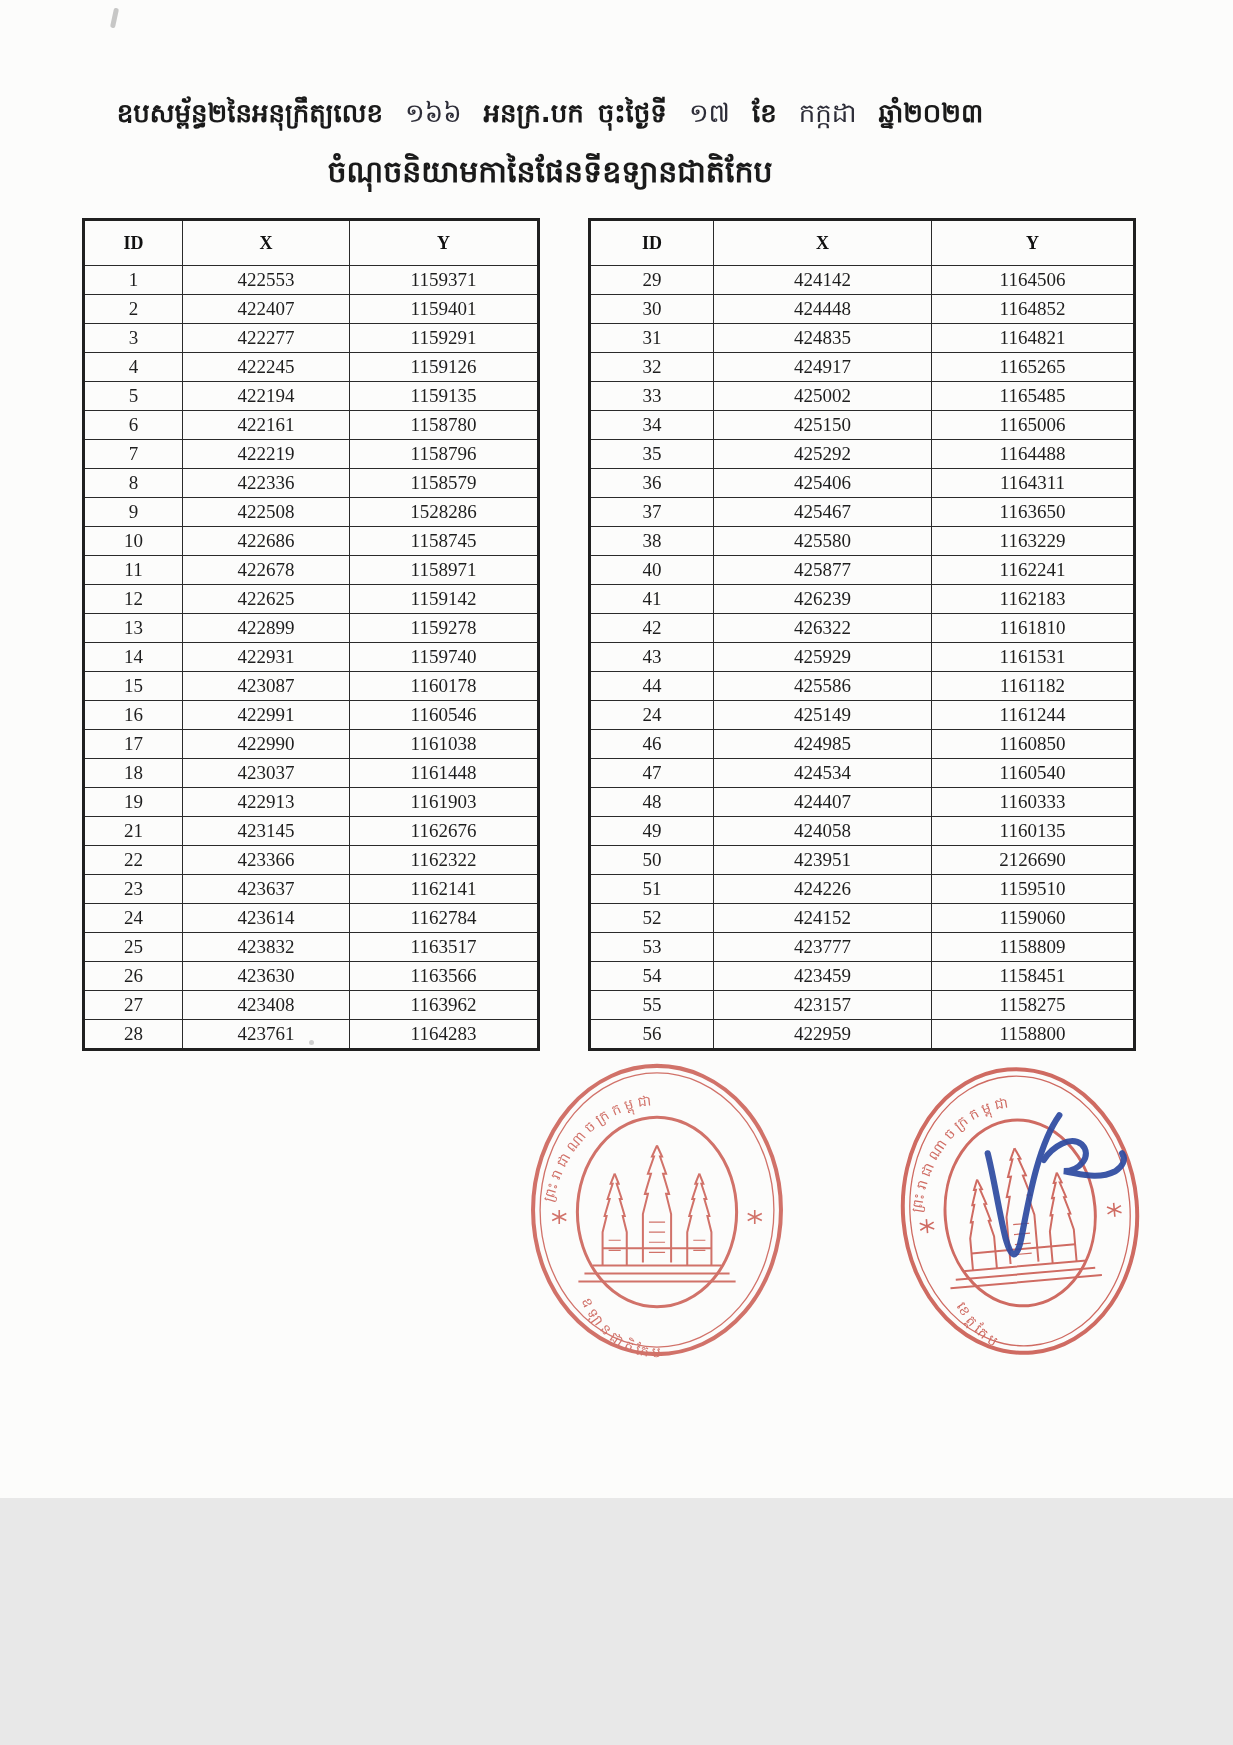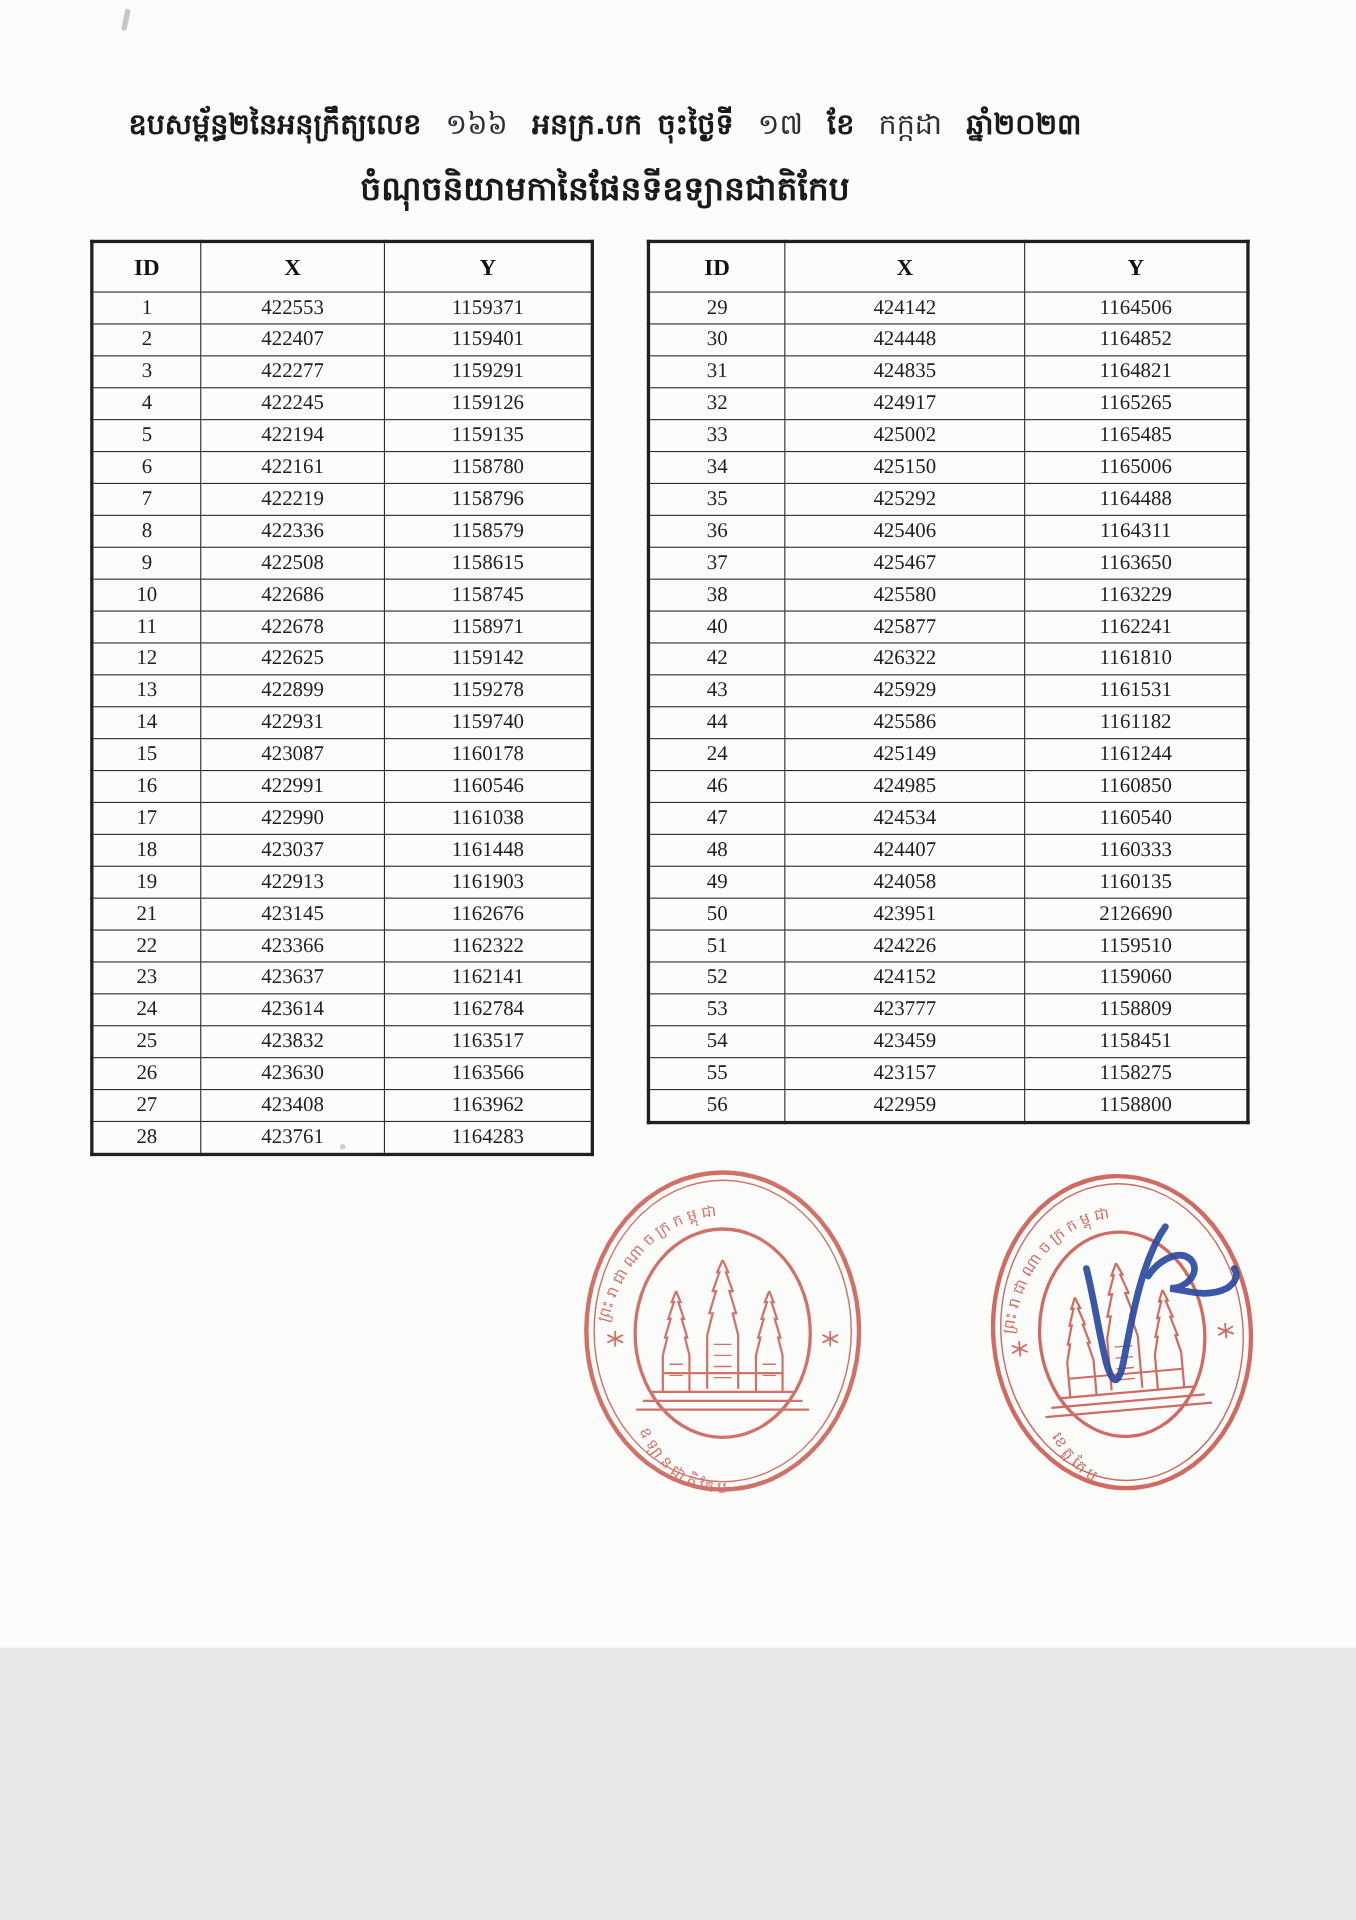--- a/index.html
+++ b/index.html
@@ -16,21 +16,21 @@
   .title-line.l1 { top:97px;  font-size:26px; }
   .title-line.l2 { top:153px; font-size:30px; }
   .seg { margin:0 7px; }
   .seg.filled { font-weight:400; color:#2d2d38; margin:0 15px; }
   
   table.coords { position:absolute; border-collapse:collapse; table-layout:fixed;
     border:3px solid #202020; background:transparent; }
   table.coords th, table.coords td {
     border:1.8px solid #2a2a2a; text-align:center; padding:0;
     font-family:"Liberation Serif", serif; }
-  table.coords th { height:44px; font-size:21px; font-weight:bold; color:#111; }
+  table.coords th { height:44px; font-size:18px; font-weight:bold; color:#111; }
   table.coords td { height:28px; font-size:19px; color:#1e1e1e; }
   #table-left  { left:82px;  top:218px; width:455px; }
   #table-right { left:588px; top:218px; width:545px; }
   
   .stamp { position:absolute; z-index:3; }
   #stamp-left  { left:528px; top:1060px; width:258px; height:300px; opacity:.82; }
   #stamp-right { left:898px; top:1064px; width:244px; height:294px; opacity:.86;
                  transform:rotate(-5deg); }
   .stamp svg { width:100%; height:100%; }
   .ring-text { font-family:"DejaVu Sans", sans-serif; font-size:14px; letter-spacing:4px;
@@ -105,21 +105,21 @@
           <td>1158796</td>
         </tr>
         <tr>
           <td>8</td>
           <td>422336</td>
           <td>1158579</td>
         </tr>
         <tr>
           <td>9</td>
           <td>422508</td>
-          <td>1158615</td>
+          <td>1528286</td>
         </tr>
         <tr>
           <td>10</td>
           <td>422686</td>
           <td>1158745</td>
         </tr>
         <tr>
           <td>11</td>
           <td>422678</td>
           <td>1158971</td>
@@ -268,20 +268,25 @@
         </tr>
         <tr>
           <td>38</td>
           <td>425580</td>
           <td>1163229</td>
         </tr>
         <tr>
           <td>40</td>
           <td>425877</td>
           <td>1162241</td>
+        </tr>
+        <tr>
+          <td>41</td>
+          <td>426239</td>
+          <td>1162183</td>
         </tr>
         <tr>
           <td>42</td>
           <td>426322</td>
           <td>1161810</td>
         </tr>
         <tr>
           <td>43</td>
           <td>425929</td>
           <td>1161531</td>

